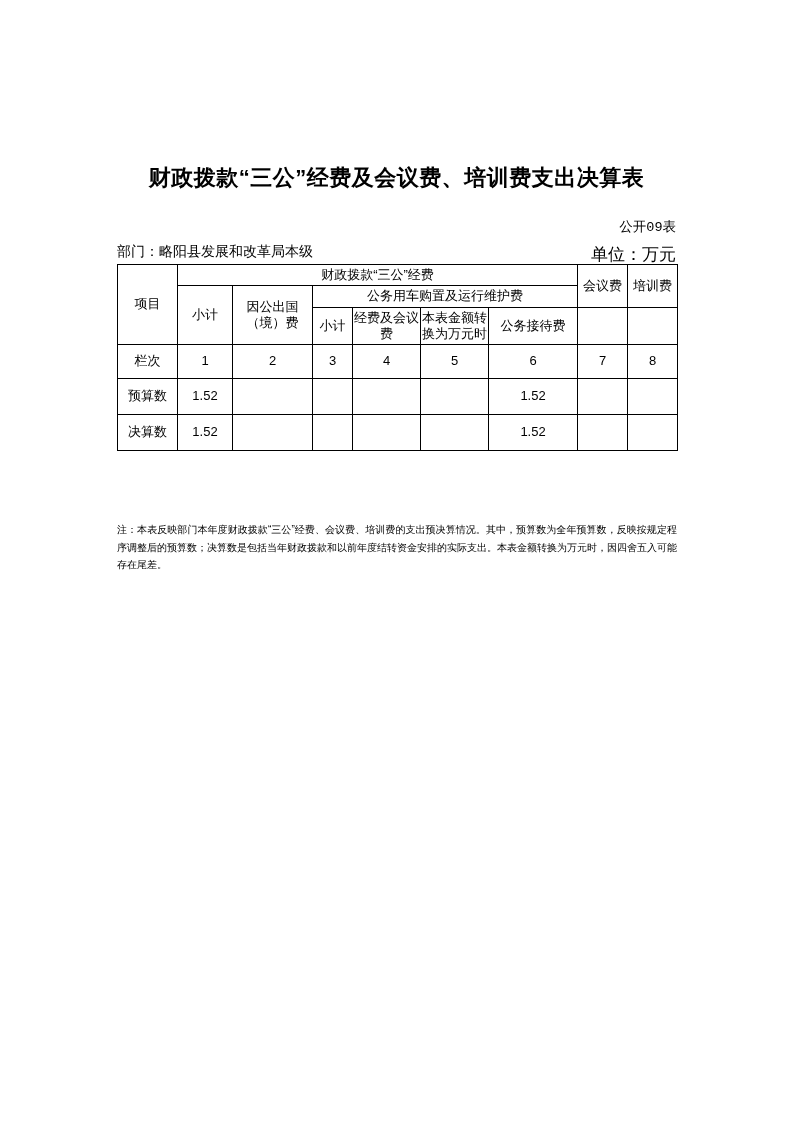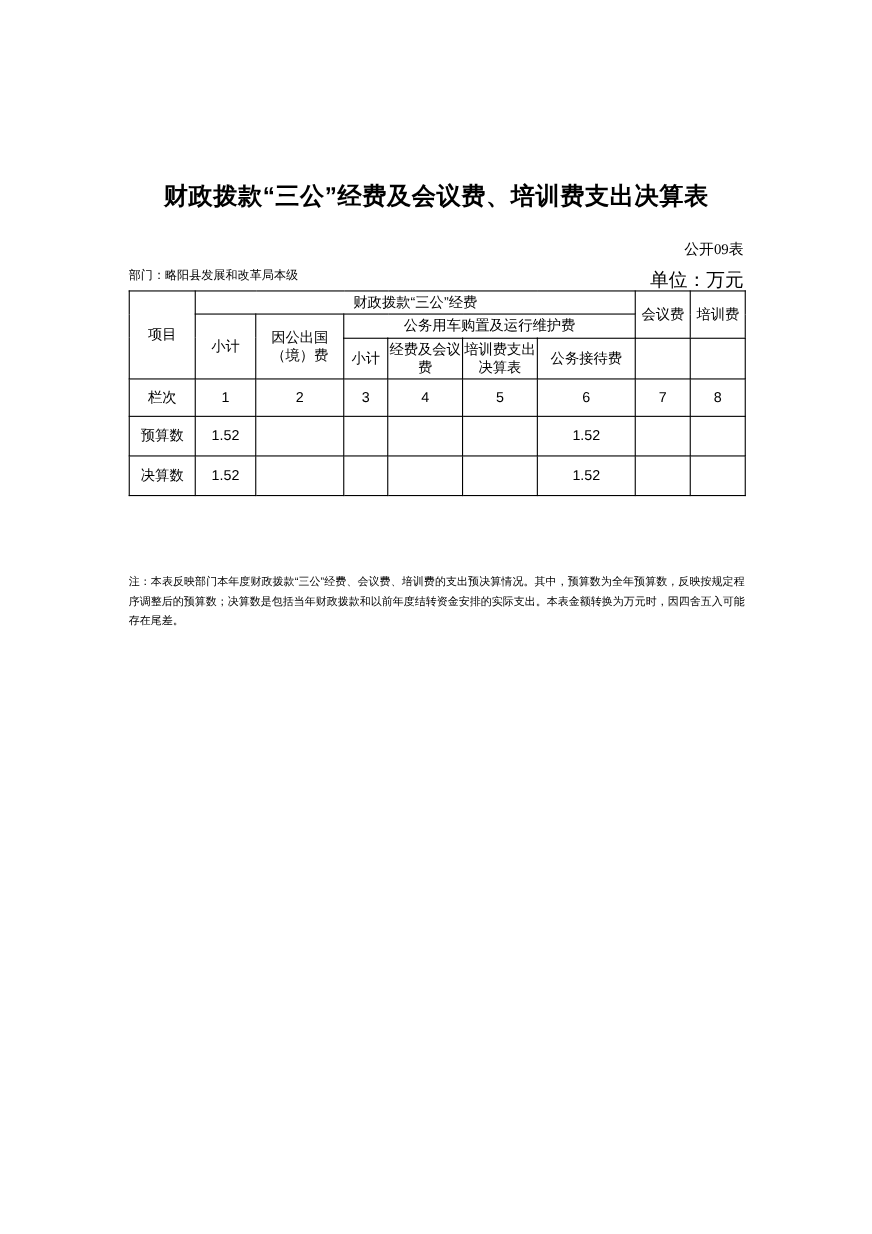--- a/index.html
+++ b/index.html
@@ -31,27 +31,27 @@
     font-family: "Liberation Sans", "DejaVu Sans", sans-serif;
     font-size: 22px;
     font-weight: bold;
     letter-spacing: 0.5px;
   }
   .form-code {
     position: absolute;
     right: 117px;
     top: 218px;
     font-size: 13.5px;
-    font-family: Liberation Serif, serif;
+    font-family: Liberation Mono, monospace;
   }
   .dept-line {
     position: absolute;
     left: 117px;
     top: 243px;
-    font-size: 11px;
+    font-size: 14px;
     font-family: "Liberation Sans", "DejaVu Sans", sans-serif;
   }
   .unit-line {
     position: absolute;
     right: 117px;
     top: 243px;
     font-size: 17px;
     font-family: "Liberation Sans", "DejaVu Sans", sans-serif;
   }
   table.main {
@@ -125,21 +125,21 @@
         <td rowspan="3">培训费</td>
       </tr>
       <tr>
         <td rowspan="3">小计</td>
         <td rowspan="3">因公出国（境）费</td>
         <td colspan="4" class="h-big">公务用车购置及运行维护费</td>
       </tr>
       <tr>
         <td rowspan="2">小计</td>
         <td rowspan="2">经费及会议费</td>
-        <td rowspan="2">培训费支出决算表</td>
+        <td rowspan="2">本表金额转换为万元时</td>
         <td rowspan="2">公务接待费</td>
       </tr>
       <tr>
         <td></td>
         <td></td>
       </tr>
 
       <tr style="height:34px">
         <td class="row-label">栏次</td>
         <td>1</td>

